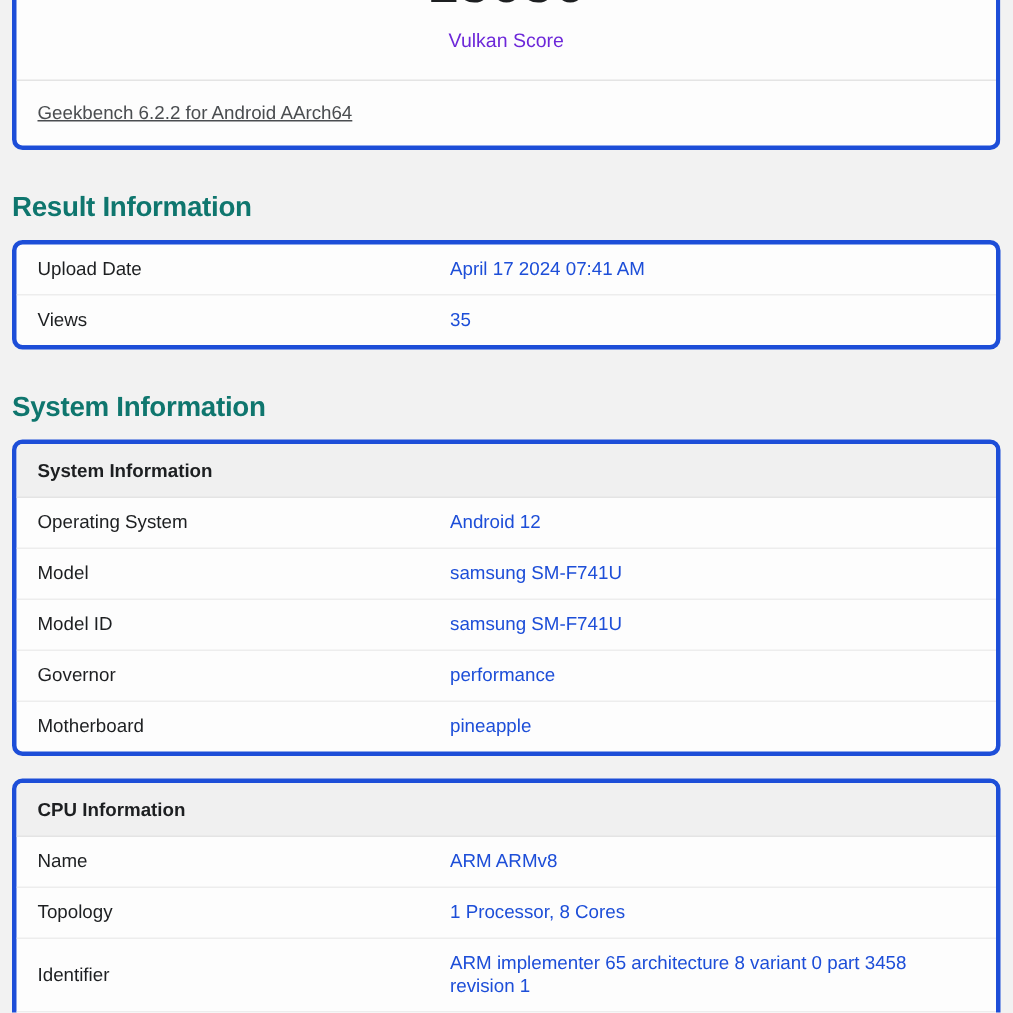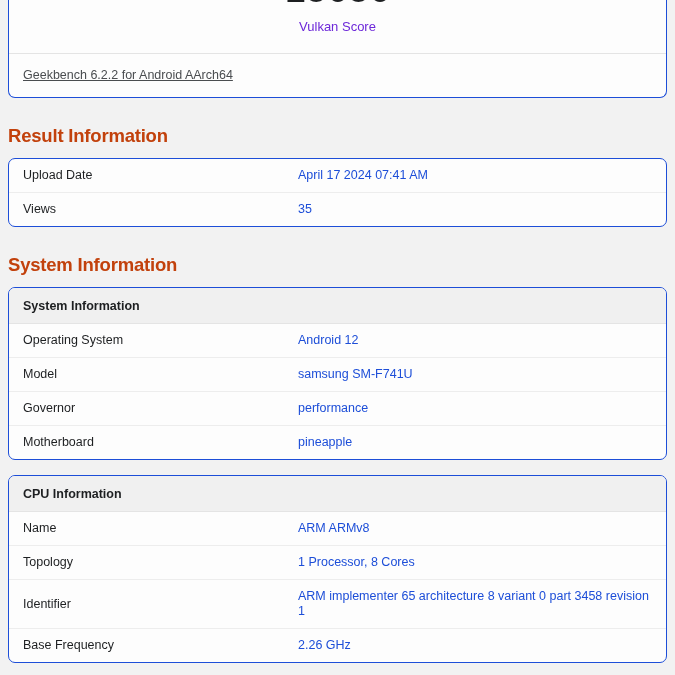--- a/index.html
+++ b/index.html
@@ -18,21 +18,21 @@
   }
 
   .page {
     width: 675px;
     padding: 0 8px;
   }
 
   
   .card {
     background: #fdfdfd;
-    border: 1px solid #1d4ed8;
+    border: 3px solid #1d4ed8;
     border-radius: 7px;
     overflow: hidden;
   }
 
   
   .score-card {
     border-top: none;
     border-top-left-radius: 0;
     border-top-right-radius: 0;
     margin-top: -34px;
@@ -66,21 +66,21 @@
     padding: 14px 14px 15px;
     font-size: 12.5px;
     color: #4a4d50;
     text-decoration: underline;
   }
 
   
   .section-title {
     font-size: 18.5px;
     font-weight: bold;
-    color: #c2410c;
+    color: #0f766e;
     letter-spacing: -0.2px;
     margin: 27px 0 11px 0;
     padding-left: 0;
   }
 
   
   .table { width: 100%; border-collapse: collapse; }
 
   .table-head-row td {
     background: #f0f0f0;
@@ -149,20 +149,24 @@
         </tr>
         <tr class="data-row">
           <td class="key">Operating System</td>
           <td class="val">Android 12</td>
         </tr>
         <tr class="data-row">
           <td class="key">Model</td>
           <td class="val">samsung SM-F741U</td>
         </tr>
         <tr class="data-row">
+          <td class="key">Model ID</td>
+          <td class="val">samsung SM-F741U</td>
+        </tr>
+        <tr class="data-row">
           <td class="key">Governor</td>
           <td class="val">performance</td>
         </tr>
         <tr class="data-row">
           <td class="key">Motherboard</td>
           <td class="val">pineapple</td>
         </tr>
       </tbody>
     </table>
   </div>

